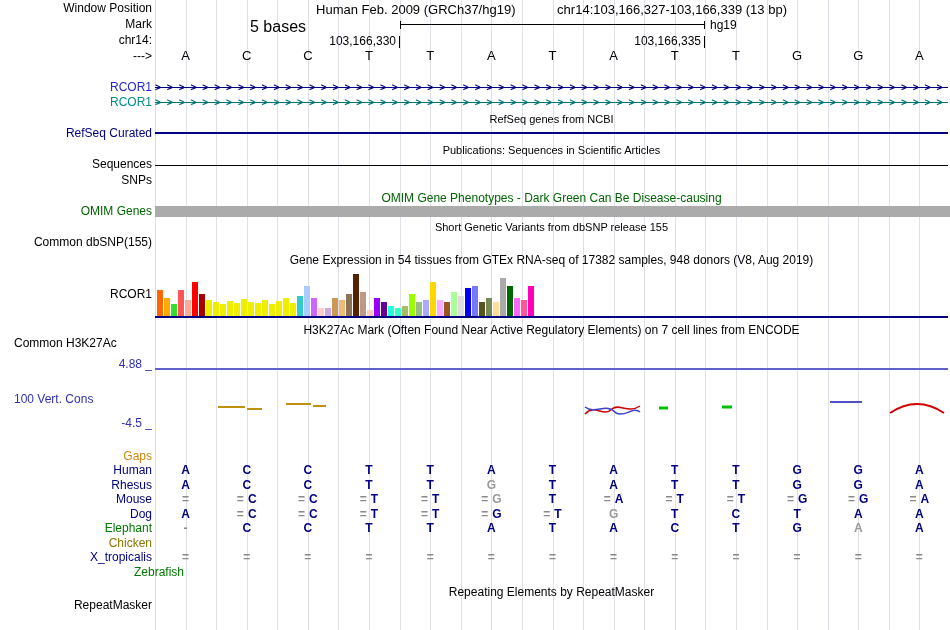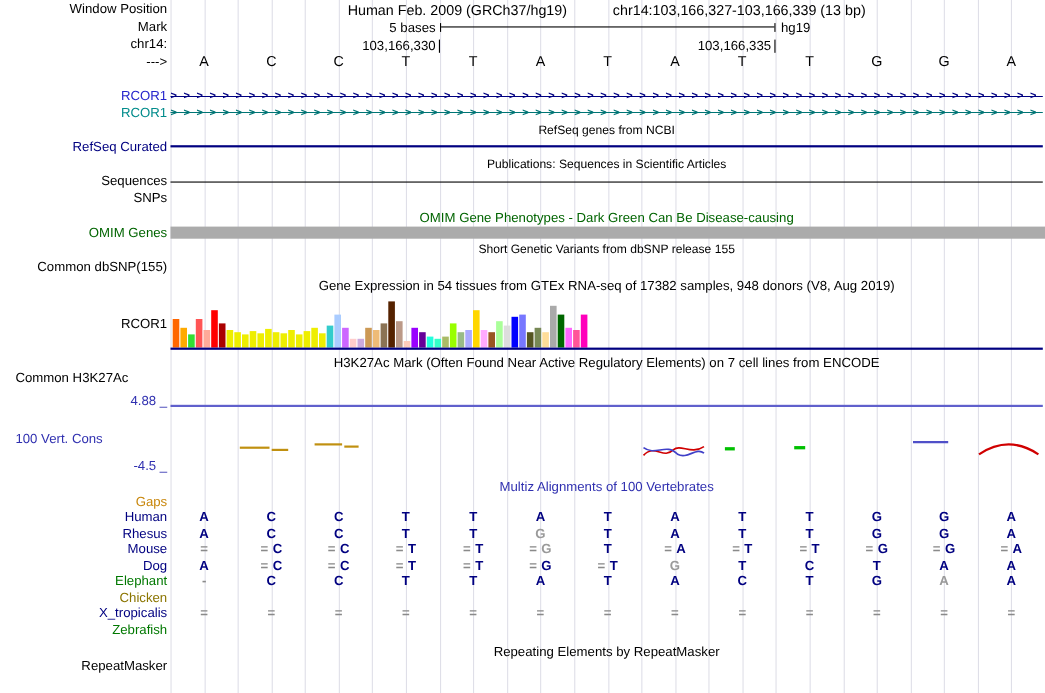--- a/index.html
+++ b/index.html
@@ -3,21 +3,21 @@
 <meta charset="utf-8">
 <style>
   html,body{margin:0;padding:0;background:#fff;}
   .browser{position:relative;width:950px;height:630px;background:#fff;overflow:hidden;
            font-family:"Liberation Sans",sans-serif;color:#000;}
   .gridline{position:absolute;top:0;height:630px;width:1px;background:#dfdfe8;}
   .slabel{position:absolute;left:0;width:152px;text-align:right;font-size:12px;line-height:13px;white-space:nowrap;}
   .slabel.la{text-align:left;padding-left:14px;width:138px;}
   .hcenter{position:absolute;left:155px;width:793px;text-align:center;font-size:13px;white-space:nowrap;}
   .hcenter .gap{margin-left:38px;}
-  .scaleval{position:absolute;left:250px;width:146px;top:18px;text-align:right;font-size:12px;}
+  .scaleval{position:absolute;left:250px;width:146px;top:18px;font-size:16px;}
   .scalebar{position:absolute;left:400px;top:21px;width:303px;height:8px;
             border-left:1px solid #000;border-right:1px solid #000;}
   .scalebar .mid{margin-top:3px;height:1px;background:#000;}
   .hg19{position:absolute;left:710px;top:18px;font-size:12px;}
   .ticklabel{position:absolute;top:34px;width:100px;text-align:right;font-size:12px;}
   .tickmark{position:absolute;top:36px;width:1px;height:12px;background:#000;}
   .title{position:absolute;left:155px;width:793px;text-align:center;font-size:12px;white-space:nowrap;}
   .t11{font-size:11px;}
   .green{color:#006400;}
   .blue{color:#3030b0;}
@@ -202,21 +202,20 @@
       <line x1="286" x2="311" y1="404" y2="404" stroke="#C09010" stroke-width="2"></line>
       <line x1="313" x2="326" y1="406" y2="406" stroke="#C09010" stroke-width="2"></line>
       <path d="M585 414 C595 403 603 418 612 409 C619 403 628 414 640 406" fill="none" stroke="#D00000" stroke-width="1.5"></path>
       <path d="M585 407 C596 415 606 402 616 413 C625 418 633 406 640 412" fill="none" stroke="#4040C8" stroke-width="1.5"></path>
       <line x1="659" x2="668" y1="408" y2="408" stroke="#00C000" stroke-width="3"></line>
       <line x1="722" x2="732" y1="407" y2="407" stroke="#00C000" stroke-width="3"></line>
       <line x1="830" x2="862" y1="402" y2="402" stroke="#5050C8" stroke-width="2"></line>
       <path d="M890 413 Q917 395 944 413" fill="none" stroke="#D00000" stroke-width="2"></path>
     </svg>
 
-  <div class="title blue" style="top:435px">Multiz Alignments of 100 Vertebrates</div>
   <div id="mzrows">
       <div class="slabel" style="top: 450px; color: rgb(200, 134, 10);">Gaps</div>
       <div class="slabel" style="top: 464px; color: rgb(0, 0, 128);">Human</div>
       <div class="mzcell" style="left: 155px; top: 464px; width: 61.15px;"><span class="base">A</span></div>
       <div class="mzcell" style="left: 216.15px; top: 464px; width: 61.15px;"><span class="base">C</span></div>
       <div class="mzcell" style="left: 277.3px; top: 464px; width: 61.15px;"><span class="base">C</span></div>
       <div class="mzcell" style="left: 338.45px; top: 464px; width: 61.15px;"><span class="base">T</span></div>
       <div class="mzcell" style="left: 399.6px; top: 464px; width: 61.15px;"><span class="base">T</span></div>
       <div class="mzcell" style="left: 460.75px; top: 464px; width: 61.15px;"><span class="base">A</span></div>
       <div class="mzcell" style="left: 521.9px; top: 464px; width: 61.15px;"><span class="base">T</span></div>
@@ -290,19 +289,19 @@
       <div class="mzcell" style="left: 338.45px; top: 551px; width: 61.15px;"><span class="eq">=</span></div>
       <div class="mzcell" style="left: 399.6px; top: 551px; width: 61.15px;"><span class="eq">=</span></div>
       <div class="mzcell" style="left: 460.75px; top: 551px; width: 61.15px;"><span class="eq">=</span></div>
       <div class="mzcell" style="left: 521.9px; top: 551px; width: 61.15px;"><span class="eq">=</span></div>
       <div class="mzcell" style="left: 583.05px; top: 551px; width: 61.15px;"><span class="eq">=</span></div>
       <div class="mzcell" style="left: 644.2px; top: 551px; width: 61.15px;"><span class="eq">=</span></div>
       <div class="mzcell" style="left: 705.35px; top: 551px; width: 61.15px;"><span class="eq">=</span></div>
       <div class="mzcell" style="left: 766.5px; top: 551px; width: 61.15px;"><span class="eq">=</span></div>
       <div class="mzcell" style="left: 827.65px; top: 551px; width: 61.15px;"><span class="eq">=</span></div>
       <div class="mzcell" style="left: 888.8px; top: 551px; width: 61.15px;"><span class="eq">=</span></div>
-      <div class="slabel" style="top: 566px; color: rgb(0, 120, 0);">Zebrafish</div>
+      <div class="slabel" style="top: 566px; color: rgb(0, 120, 0); padding-left: 32px;">Zebrafish</div>
     </div>
 
   <div class="title" style="top:585px">Repeating Elements by RepeatMasker</div>
   <div class="slabel" style="top:599px">RepeatMasker</div>
 
 </div>
 
 </body></html>

